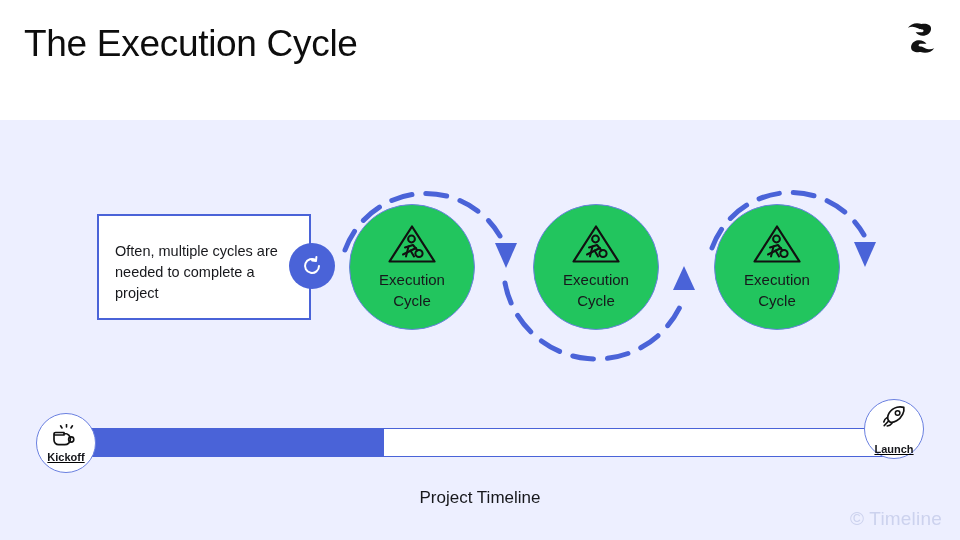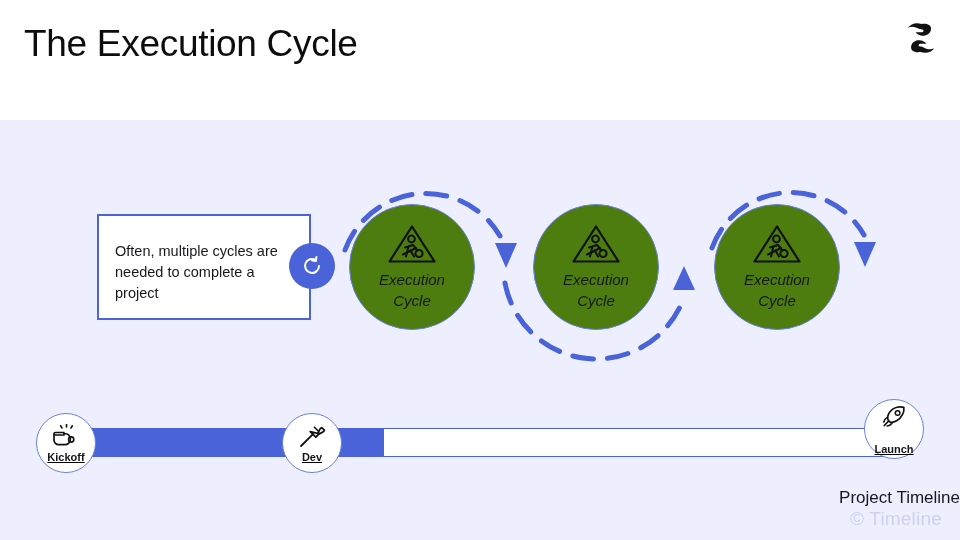--- a/index.html
+++ b/index.html
@@ -33,22 +33,22 @@
     font-size:14.5px;line-height:21px;color:#17181c;font-weight:400;
   }
   .cycle-badge{
     position:absolute;left:289px;top:243px;width:46px;height:46px;border-radius:50%;
     background:#4a63d8;display:flex;align-items:center;justify-content:center;
   }
 
   
   .cyc{
     position:absolute;width:126px;height:126px;border-radius:50%;
-    background:#4d7c0f;border:1.4px solid #6a80e0;box-sizing:border-box;
-    display:flex;flex-direction:column;align-items:center;justify-content:flex-start;font-style:italic;
+    background:#22c55e;border:1.4px solid #6a80e0;box-sizing:border-box;
+    display:flex;flex-direction:column;align-items:center;justify-content:flex-start;
   }
   .cyc .sign{margin-top:17px;width:52px;height:44px;}
   .cyc .clabel{
     margin-top:3px;font-size:15px;line-height:21px;color:#17181c;text-align:center;font-weight:400;
   }
   #cyc1{left:349px;top:204px;}
   #cyc2{left:533px;top:204px;}
   #cyc3{left:714px;top:204px;}
 
   .arcs{position:absolute;left:0;top:0;width:960px;height:540px;pointer-events:none;}
@@ -66,21 +66,21 @@
     background:#ffffff;border:1.3px solid #6a80e0;box-sizing:border-box;
     display:flex;flex-direction:column;align-items:center;justify-content:center;text-decoration:underline;
   }
   .node .nicon{width:30px;height:26px;margin-top:2px;}
   .node .nlabel{font-size:11px;font-weight:700;color:#15161a;line-height:13px;margin-top:1px;}
   #node-kickoff{left:36px;top:413px;}
   #node-dev{left:282px;top:413px;}
   #node-launch{left:864px;top:399px;gap:12px;}
 
   .tl-caption{
-    position:absolute;left:0;top:488px;width:960px;text-align:right;
+    position:absolute;left:0;top:488px;width:960px;text-align:center;
     font-size:17px;color:#17181c;font-weight:400;
   }
   .watermark{
     position:absolute;right:18px;bottom:10px;
     font-size:19px;color:#ccd2ee;font-weight:400;letter-spacing:0.2px;
   }
 </style>
 </head>
 <body>
 
@@ -169,30 +169,20 @@
     <span class="nicon">
       <svg viewBox="0 0 30 26" width="30" height="26" aria-hidden="true">
         <path d="M15.5 3.0 L15.5 0.5 M11.0 4.0 L9.6 1.8 M20.0 4.0 L21.4 1.8" stroke="#111" stroke-width="1.6" stroke-linecap="round"></path>
         <path d="M4.0 11.0 H13.0 V8.5 H4.6 A1.6 1.6 0 0 0 3.0 10.1 v6.0 a4.6 4.6 0 0 0 4.6 4.6 h6.2 a5.6 5.6 0 1 0 0-11.2" fill="none" stroke="#111" stroke-width="1.7" stroke-linejoin="round" stroke-linecap="round"></path>
         <circle cx="20.2" cy="15.5" r="2.6" fill="none" stroke="#111" stroke-width="1.6"></circle>
       </svg>
     </span>
     <span class="nlabel">Kickoff</span>
   </div>
 
-  <div class="node" id="node-dev">
-    <span class="nicon">
-      <svg viewBox="0 0 30 26" width="30" height="26" aria-hidden="true">
-        <path d="M4.0 22.0 L16.0 10.2" stroke="#111" stroke-width="1.8" stroke-linecap="round"></path>
-        <path d="M13.2 7.6 L18.8 13.2 L21.6 10.4 C23.6 8.4 26.6 9.0 27.4 6.2 L24.8 3.6 C22.0 4.4 22.6 7.4 20.6 9.4 Z" fill="none" stroke="#111" stroke-width="1.8" stroke-linejoin="round"></path>
-        <path d="M17.4 3.2 L21.0 6.8" stroke="#111" stroke-width="1.6" stroke-linecap="round"></path>
-      </svg>
-    </span>
-    <span class="nlabel">Dev</span>
-  </div>
 
   <div class="node" id="node-launch">
     <span class="nicon">
       <svg viewBox="0 0 30 26" width="30" height="26" aria-hidden="true">
         <path d="M9.5 16.8 C7.0 12.0 11.0 5.0 18.0 3.2 C20.5 2.6 23.0 2.8 24.8 3.4 C25.2 5.4 24.8 8.0 23.6 10.4 C20.6 16.4 14.6 19.0 11.4 18.2 Z" fill="none" stroke="#111" stroke-width="1.7" stroke-linejoin="round"></path>
         <circle cx="18.6" cy="9.0" r="2.3" fill="none" stroke="#111" stroke-width="1.5"></circle>
         <path d="M9.6 17.0 L5.2 21.6 M8.0 13.6 C6.2 14.6 5.2 16.2 4.8 18.0 M13.0 19.2 C11.8 20.8 10.0 21.8 8.2 22.0" fill="none" stroke="#111" stroke-width="1.6" stroke-linecap="round"></path>
       </svg>
     </span>
     <span class="nlabel">Launch</span>

